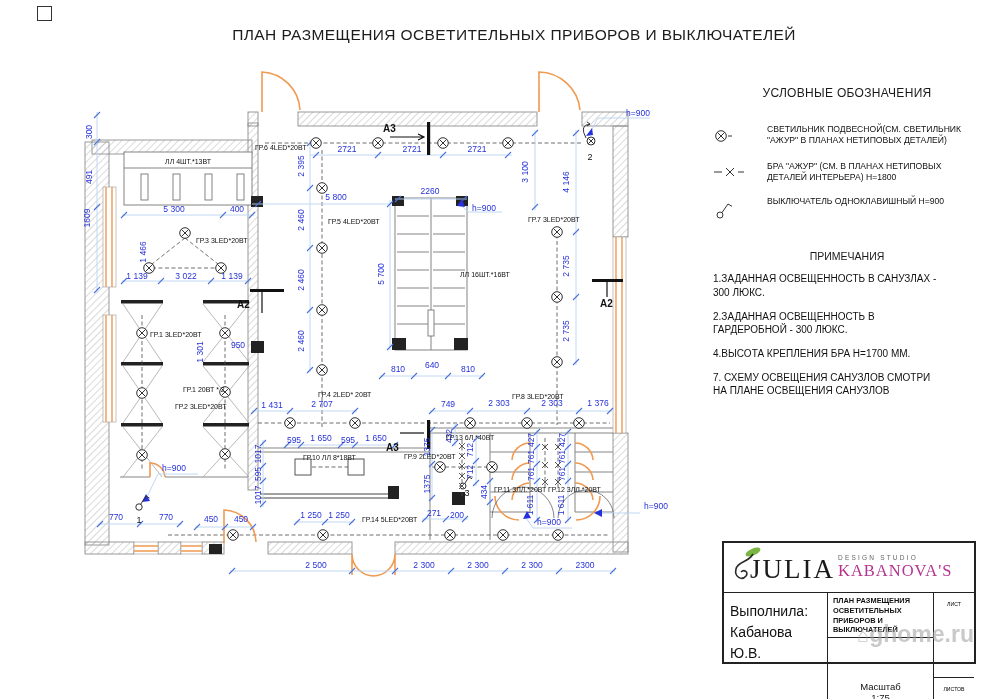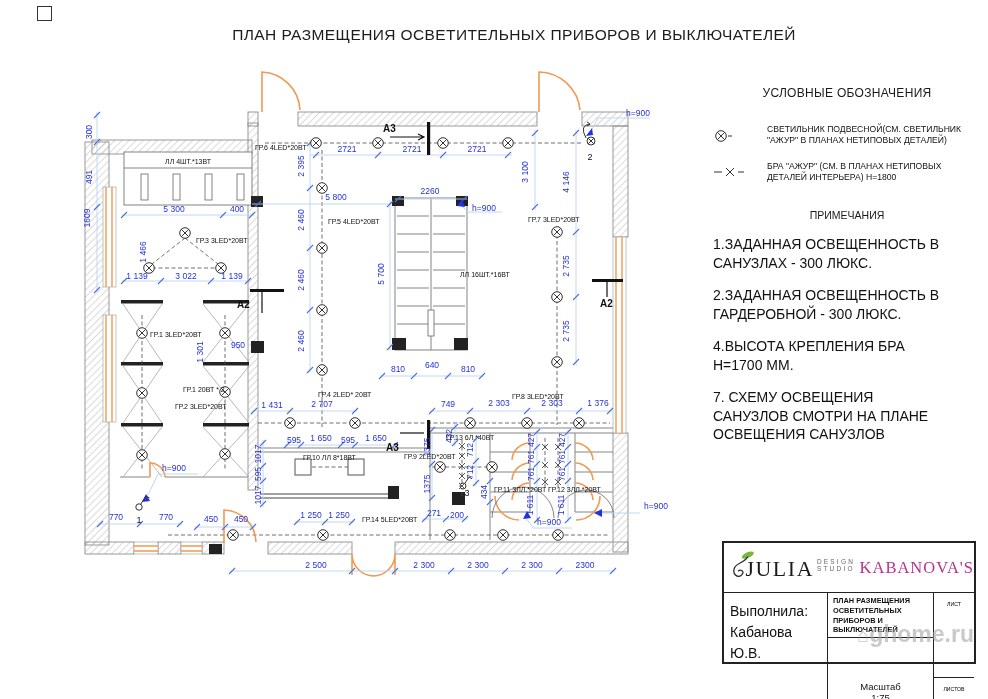--- a/index.html
+++ b/index.html
@@ -13,24 +13,24 @@
   #plan-svg .hm{font-size:8.5px;fill:#2531d9;}
   #plan-svg .sec{font-size:10px;font-weight:bold;fill:#111;}
   #plan-svg .sw{font-size:9px;fill:#111;}
   .right-panel{position:absolute;left:713px;top:86px;width:268px;}
   .legend-heading{font-size:12px;color:#1a1a1a;text-align:center;margin:0 0 24px 0;font-weight:400;letter-spacing:.3px;}
   .legend-item{display:flex;align-items:flex-start;margin-bottom:13px;gap:16px;}
   .legend-icon{flex:0 0 38px;padding-top:4px;}
   .legend-text{font-size:8.6px;line-height:1.3;color:#111;}
   .notes{margin-top:26px;}
   .notes-heading{font-size:10.5px;color:#1a1a1a;text-align:center;margin:0 0 8px 0;font-weight:400;}
-  .note{font-size:14px;line-height:1.32;color:#111;margin-bottom:11px;width:230px;}
+  .note{font-size:10px;line-height:1.32;color:#111;margin-bottom:11px;width:230px;}
   .titleblock{position:absolute;left:722px;top:541px;width:254px;height:123px;border:2px solid #222;box-sizing:border-box;background:#fff;}
   .tb-logo{height:50px;border-bottom:1.5px solid #222;display:flex;align-items:center;box-sizing:border-box;padding-left:2px;}
-  .tb-brandcol{display:flex;flex-direction:row;margin-left:2px;}
+  .tb-brandcol{display:flex;flex-direction:column;margin-left:2px;}
   .tb-sub{font-size:6.5px;letter-spacing:2.2px;color:#666;}
   .tb-brand{font-family:"Liberation Serif",serif;font-size:16.5px;letter-spacing:1px;color:#b5338f;}
   .tb-grid{display:grid;grid-template-columns:104px 1fr 40px;height:69px;}
   .tb-cell{border-right:1.2px solid #222;box-sizing:border-box;position:relative;}
   .tb-cell:last-child{border-right:none;}
   .tb-author{font-size:14px;color:#111;padding:8px 0 0 6px;line-height:1.5;}
   .tb-mid{display:flex;flex-direction:column;}
   .tb-title{font-size:7.4px;font-weight:bold;line-height:1.32;color:#111;padding:3px 2px 2px 5px;border-bottom:1.2px solid #222;flex:1 1 auto;}
   .tb-scale{font-size:9.5px;color:#111;text-align:center;padding-top:3px;height:26px;box-sizing:border-box;line-height:1.2;margin-top:40px;}
   .tb-right{display:flex;flex-direction:column;}
@@ -369,20 +369,31 @@
       <span class="legend-icon">
         <svg width="34" height="14" viewBox="0 0 34 14">
             <g stroke="#333" stroke-width="1" fill="none">
               <path d="M1 7 H9 M25 7 H31"></path>
               <path d="M13 3 L21 11 M13 11 L21 3"></path>
             </g>
           </svg>
       </span>
       <span class="legend-text">БРА "АЖУР" (СМ. В ПЛАНАХ НЕТИПОВЫХ ДЕТАЛЕЙ ИНТЕРЬЕРА) Н=1800</span>
     </div>
+    <div class="legend-item">
+      <span class="legend-icon">
+        <svg width="34" height="20" viewBox="0 0 34 20">
+            <g stroke="#333" stroke-width="1" fill="none">
+              <circle cx="7" cy="15" r="3"></circle>
+              <path d="M9 12.5 L15 4 M15 4 l4 2.3"></path>
+            </g>
+          </svg>
+      </span>
+      <span class="legend-text">ВЫКЛЮЧАТЕЛЬ ОДНОКЛАВИШНЫЙ Н=900</span>
+    </div>
 
     <div class="notes">
       <h3 class="notes-heading">ПРИМЕЧАНИЯ</h3>
       <p class="note">1.ЗАДАННАЯ ОСВЕЩЕННОСТЬ В САНУЗЛАХ - 300 ЛЮКС.</p>
       <p class="note">2.ЗАДАННАЯ ОСВЕЩЕННОСТЬ В ГАРДЕРОБНОЙ - 300 ЛЮКС.</p>
       <p class="note">4.ВЫСОТА КРЕПЛЕНИЯ БРА Н=1700 ММ.</p>
       <p class="note">7. СХЕМУ ОСВЕЩЕНИЯ САНУЗЛОВ СМОТРИ НА ПЛАНЕ ОСВЕЩЕНИЯ САНУЗЛОВ</p>
     </div>
   </aside>
 

